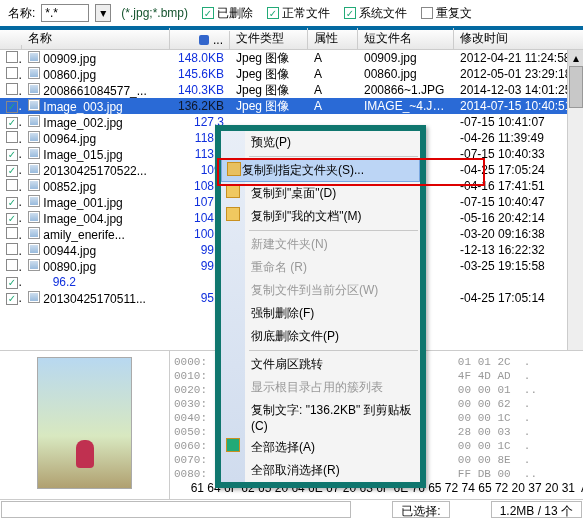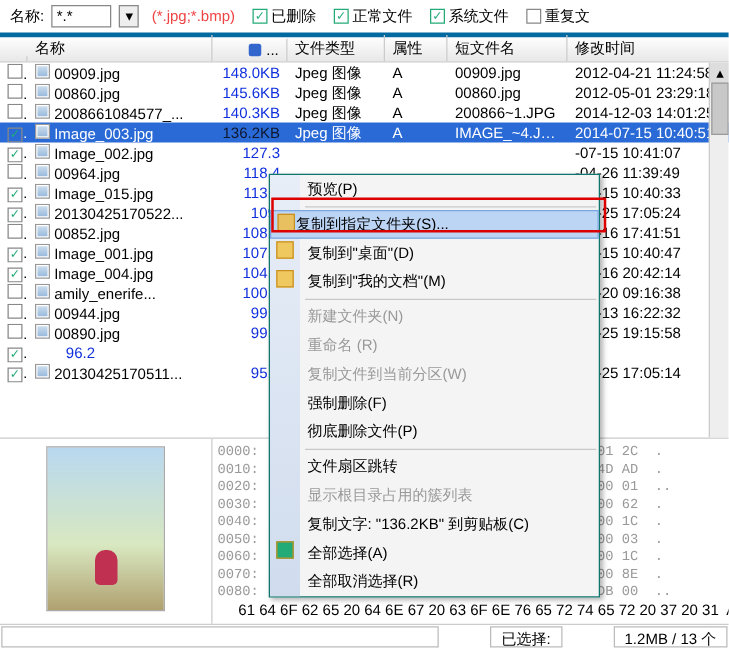--- a/index.html
+++ b/index.html
@@ -1,21 +1,21 @@
 <!DOCTYPE html>
 <html><head>
 <meta charset="utf-8">
 <style>
 * { margin: 0; padding: 0; box-sizing: border-box; font-family: "SimSun", sans-serif; font-size: 12px; }
 body { background: #fff; width: 583px; height: 532px; overflow: hidden; }
 .toolbar { display: flex; align-items: center; padding: 4px 8px; gap: 6px; border-bottom: 4px solid #0369a1; }
 .toolbar label { color: #000; }
 .name-input { width: 48px; border: 1px solid #888; padding: 1px 3px; }
 .dropdown-btn { width: 16px; height: 18px; border: 1px solid #888; background: #eee; display: inline-flex; align-items: center; justify-content: center; }
-.ext-hint { color: #ef4444; margin-left: 4px; }
+.ext-hint { color: #14532d; margin-left: 4px; }
 .check-group { display: flex; align-items: center; gap: 3px; margin-left: 8px; }
 .check-green { width: 12px; height: 12px; border: 1px solid #2a7; display: inline-flex; align-items: center; justify-content: center; color: #2a7; font-size: 10px; }
 .check-empty { width: 12px; height: 12px; border: 1px solid #888; display: inline-block; }
 .header-row { display: flex; background: linear-gradient(#fdfdfd,#e8e8e8); border-bottom: 1px solid #ccc; height: 20px; align-items: flex-end; }
 .header-row > div { border-right: 1px solid #ccc; padding: 2px 6px; overflow: hidden; white-space: nowrap; display: flex; align-items: center; gap: 4px; }
 .col-chk { width: 22px; flex: none; }
 .col-name { width: 148px; flex: none; }
 .col-size { width: 60px; flex: none; text-align: right; justify-content: flex-end; }
 .col-type { width: 78px; flex: none; }
 .col-attr { width: 50px; flex: none; }
@@ -24,21 +24,21 @@
 .dn-icon { width: 10px; height: 10px; background: #36c; border-radius: 2px; display: inline-block; }
 .list { height: 300px; overflow: hidden; position: relative; }
 .row { display: flex; height: 16px; align-items: center; }
 .row > div { padding: 0 6px; overflow: hidden; white-space: nowrap; text-overflow: ellipsis; }
 .row .col-size { color: #1030dd; }
 .chk { width: 12px; height: 12px; border: 1px solid #888; display: inline-flex; align-items: center; justify-content: center; color: #2a7; font-size: 10px; line-height: 1; }
 .file-icon { width: 12px; height: 12px; background: #fff; border: 1px solid #999; display: inline-block; position: relative; }
 .file-icon::after { content: ""; position: absolute; inset: 1px; background: linear-gradient(#cde,#9bd); }
 .row.sel { background: #2a6ad6; color: #fff; }
 .row.sel .col-size { color: #0f172a; }
-.ctx-menu { position: absolute; left: 215px; top: 139px; width: 265px; background: #f4f4f4; border: 1px solid #0f766e; box-shadow: 2px 2px 4px rgba(0,0,0,.3); z-index: 30; }
+.ctx-menu { position: absolute; left: 215px; top: 125px; width: 211px; background: #f4f4f4; border: 6px solid #0f766e; box-shadow: 2px 2px 4px rgba(0,0,0,.3); z-index: 30; }
 .ctx-menu .strip { width: 24px; background: linear-gradient(#e8eef7,#d0dcee); position: absolute; top: 0; bottom: 0; left: 0; }
 .ctx-item { position: relative; padding: 3px 8px 3px 30px; color: #000; }
 .ctx-item.disabled { color: #999; }
 .ctx-sep { border-top: 1px solid #c8c8c8; margin: 2px 2px 2px 28px; }
 .ctx-item.hl { background: #bcd5f5; border: 1px solid #7aa7e0; padding: 2px 7px 2px 20px; }
 .hl-box { position: absolute; border: 2px solid #d00; left: 217px; top: 158px; width: 268px; height: 28px; z-index: 40; pointer-events: none; }
 .ctx-ico { width: 14px; height: 14px; position: absolute; left: 5px; top: 2px; background: #e8c060; border: 1px solid #c89020; }
 .ctx-ico.folder2 { background: #f0c860; }
 .ctx-ico.check { background:#2a7; }
 .bottom { display: flex; border-top: 1px solid #ccc; }

